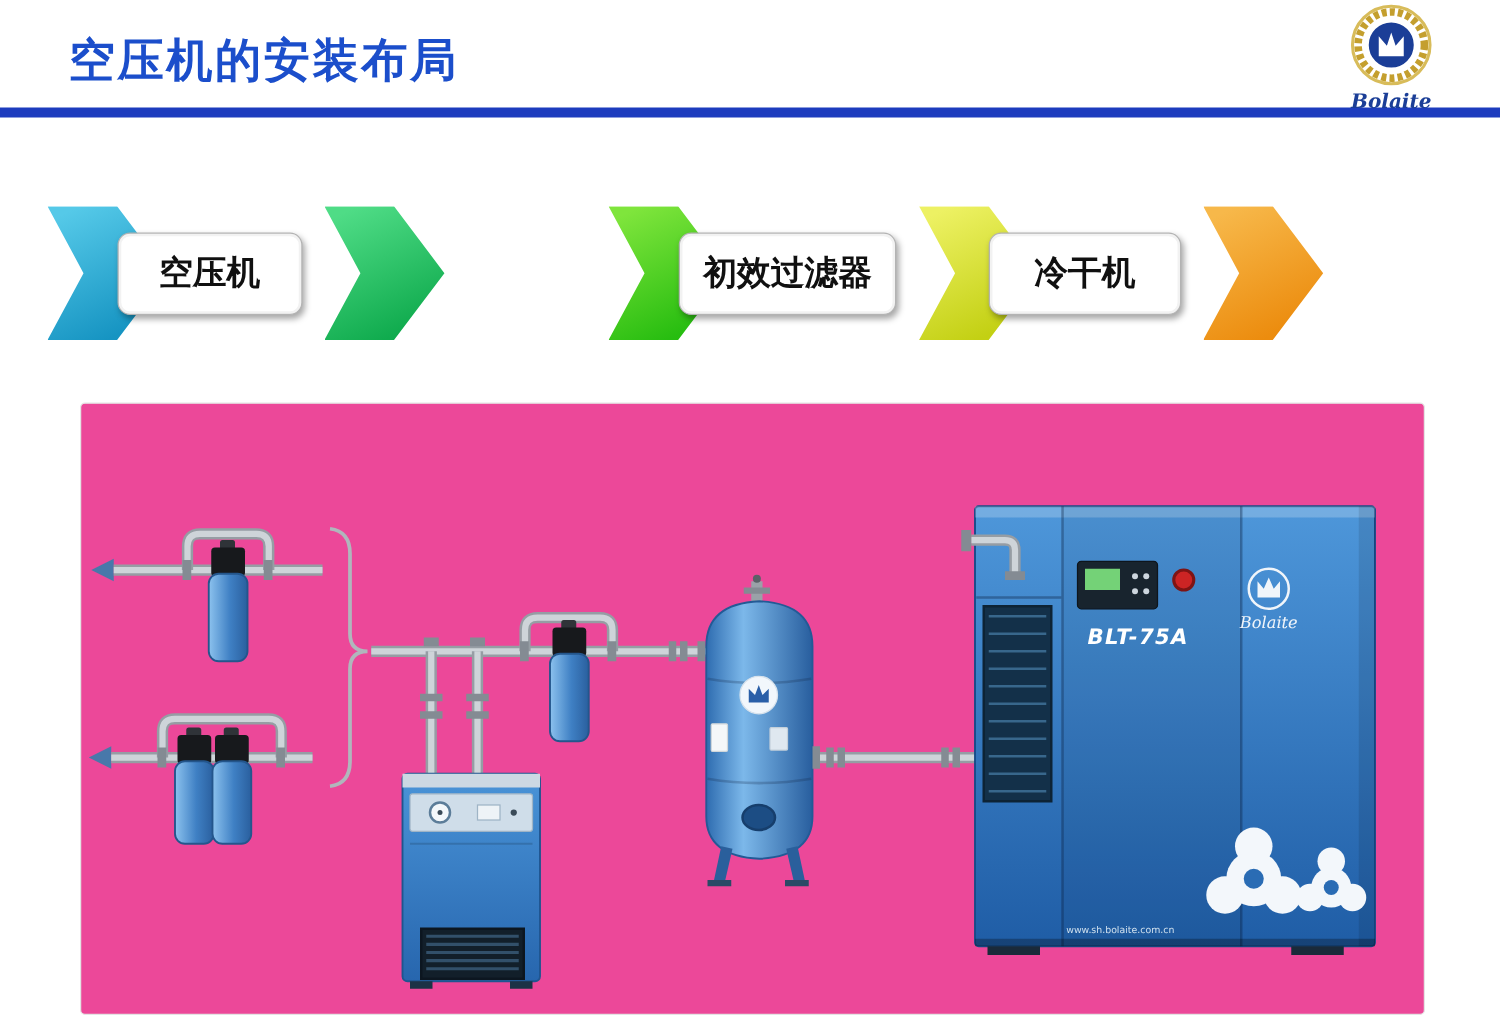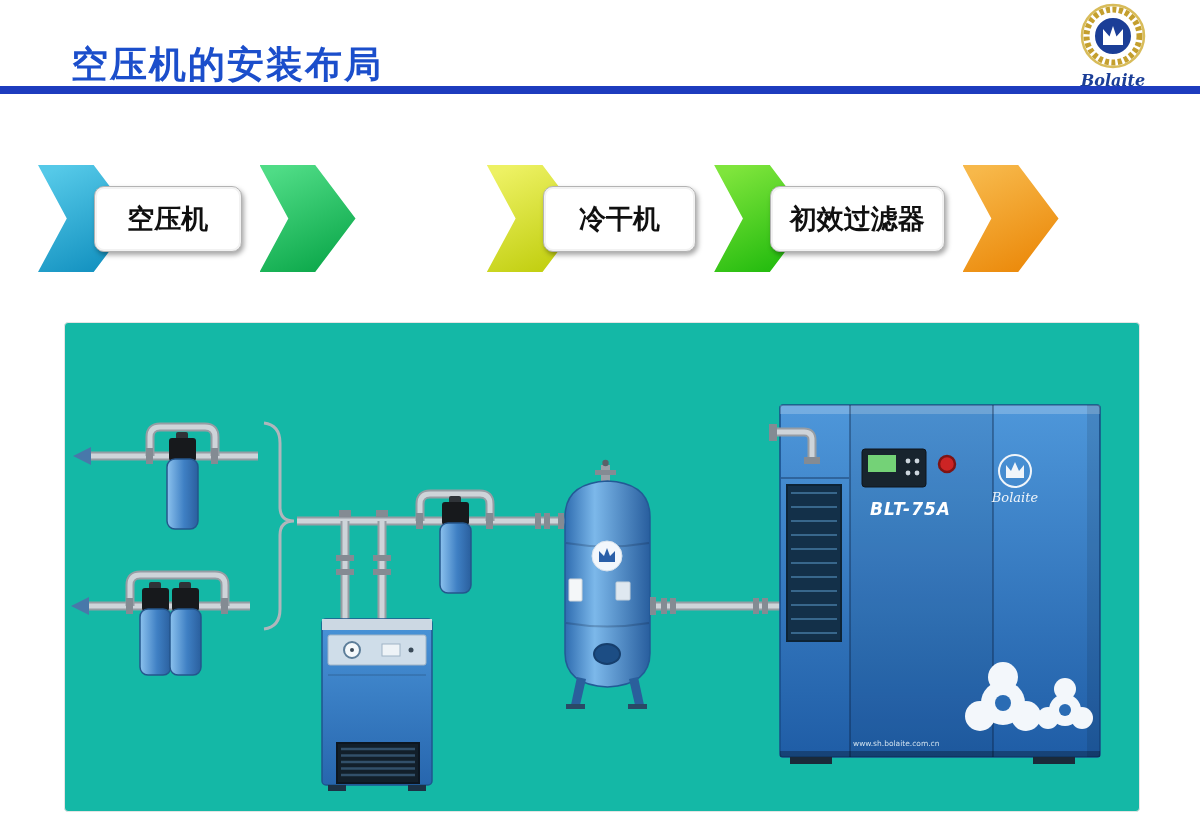--- a/index.html
+++ b/index.html
@@ -1,20 +1,20 @@
 <!DOCTYPE html>
 <html style="--accent: #1b4ecb; --rule: #1d3cbe; --brand_blue: #1b3e97;"><head>
 <meta charset="utf-8">
 <style>
   html,body{margin:0;padding:0;background:#fff;}
   .page{position:relative;width:1200px;height:820px;background:#fff;overflow:hidden;
         font-family:"DejaVu Sans","Liberation Sans",sans-serif;}
 
   
-  .title{position:absolute;left:55px;top:24px;margin:16px;font-size:37px;font-weight:bold;
+  .title{position:absolute;left:55px;top:24px;margin:0;font-size:37px;font-weight:bold;
          color:var(--accent,#1b4ecb);letter-spacing:2px;}
   .rule{position:absolute;left:0;top:86px;width:100%;height:8px;background:var(--rule,#1d3cbe);}
   .logo{position:absolute;top:3px;right:46px;width:82px;text-align:center;}
   .logo-text{font-family:"DejaVu Serif","Liberation Serif",serif;font-style:italic;
              font-size:16px;font-weight:bold;color:var(--brand_blue,#1b3e97);margin-top:-2px;}
 
   
   .flow{position:absolute;left:38px;top:165px;width:1130px;height:107px;display:flex;gap:18px;}
   .step{position:relative;display:flex;align-items:center;height:107px;}
   .step-1{width:212px}.step-2{width:218px}.step-3{width:240px}.step-4{width:218px}.step-5{width:214px}
@@ -22,21 +22,21 @@
            background:linear-gradient(155deg,var(--c1,#5cc8e8) 8%,var(--c2,#1694c2) 85%);
            clip-path:polygon(0% 0%,58% 0%,100% 50%,58% 100%,0% 100%,30% 50%);}
   .step-label{position:relative;margin-left:56px;flex:1;background:#fff;border:1px solid #b3b3b3;
               border-radius:10px;box-shadow:2px 3px 5px rgba(0,0,0,.35),inset 0 0 0 2px #f2f2f2;
               display:flex;align-items:center;justify-content:center;min-height:56px;
               font-size:27px;font-weight:bold;color:#101010;white-space:pre-line;text-align:center;
               line-height:1.25;padding:4px 8px;}
 
   
   .diagram{position:absolute;left:64px;top:322px;width:1074px;height:488px;
-           border:1px solid #e4e4e4;border-radius:4px;background:#14b8a6;}
+           border:1px solid #e4e4e4;border-radius:4px;background:#ec4899;}
   .pipeO{stroke:#969da4;stroke-width:9;fill:none;stroke-linejoin:round;}
   .pipeI{stroke:#ced4d9;stroke-width:5;fill:none;stroke-linejoin:round;}
   .flg{fill:#848b93;}
   .cap{fill:#17191c;}
   .knob{fill:#2f3338;}
   .filter-body{stroke:#24568c;stroke-width:1.5;}
   .seam{stroke:rgba(10,30,60,.35);stroke-width:2;fill:none;}
   .model{font-family:"DejaVu Sans",sans-serif;font-style:italic;font-weight:bold;font-size:17px;
          fill:#ffffff;letter-spacing:1px;}
   .brand-script{font-family:"DejaVu Serif","Liberation Serif",serif;font-style:italic;
@@ -62,27 +62,27 @@
   </div>
 
   <div class="flow">
     <div class="step step-1" style="--c1: #55c9e8; --c2: #1694c2;">
       <div class="chevron"></div>
       <div class="step-label">空压机</div>
     </div>
     <div class="step step-2" style="--c1: #4fdc86; --c2: #10ab4e;">
       <div class="chevron"></div>
     </div>
+    <div class="step step-3" style="--c1: #7fe53c; --c2: #27bd10;">
+      <div class="chevron"></div>
+      <div class="step-label">初效过滤器</div>
+    </div>
     <div class="step step-4" style="--c1: #edf163; --c2: #c3d013;">
       <div class="chevron"></div>
       <div class="step-label">冷干机</div>
-    </div>
-    <div class="step step-3" style="--c1: #7fe53c; --c2: #27bd10;">
-      <div class="chevron"></div>
-      <div class="step-label">初效过滤器</div>
     </div>
     <div class="step step-5" style="--c1: #f7b84a; --c2: #ec8c0e;">
       <div class="chevron"></div>
     </div>
   </div>
 
   <div class="diagram">
     <svg viewBox="0 0 1072 486" width="1072" height="486">
       <defs>
         <linearGradient id="gFil" x1="0" y1="0" x2="1" y2="0">

